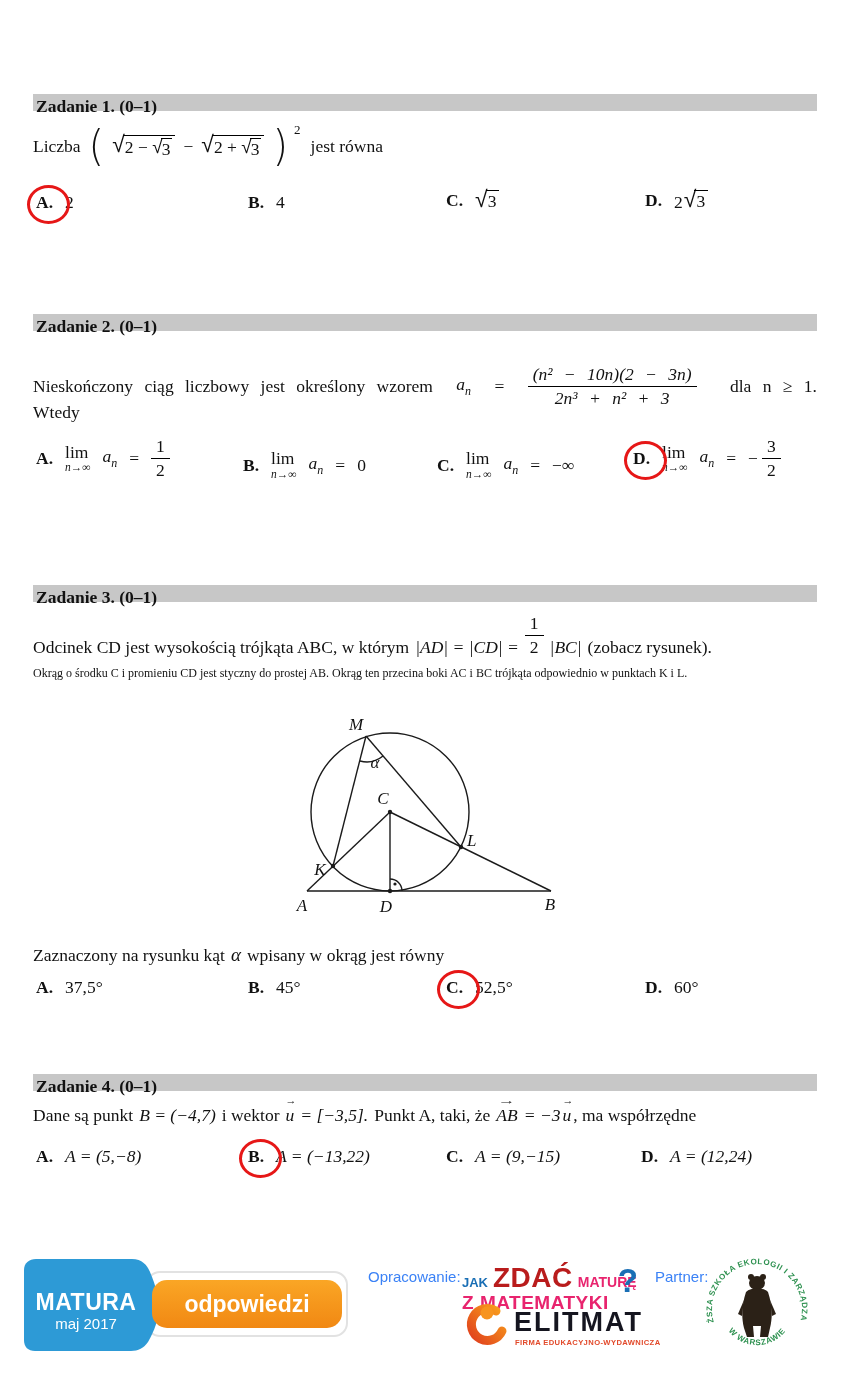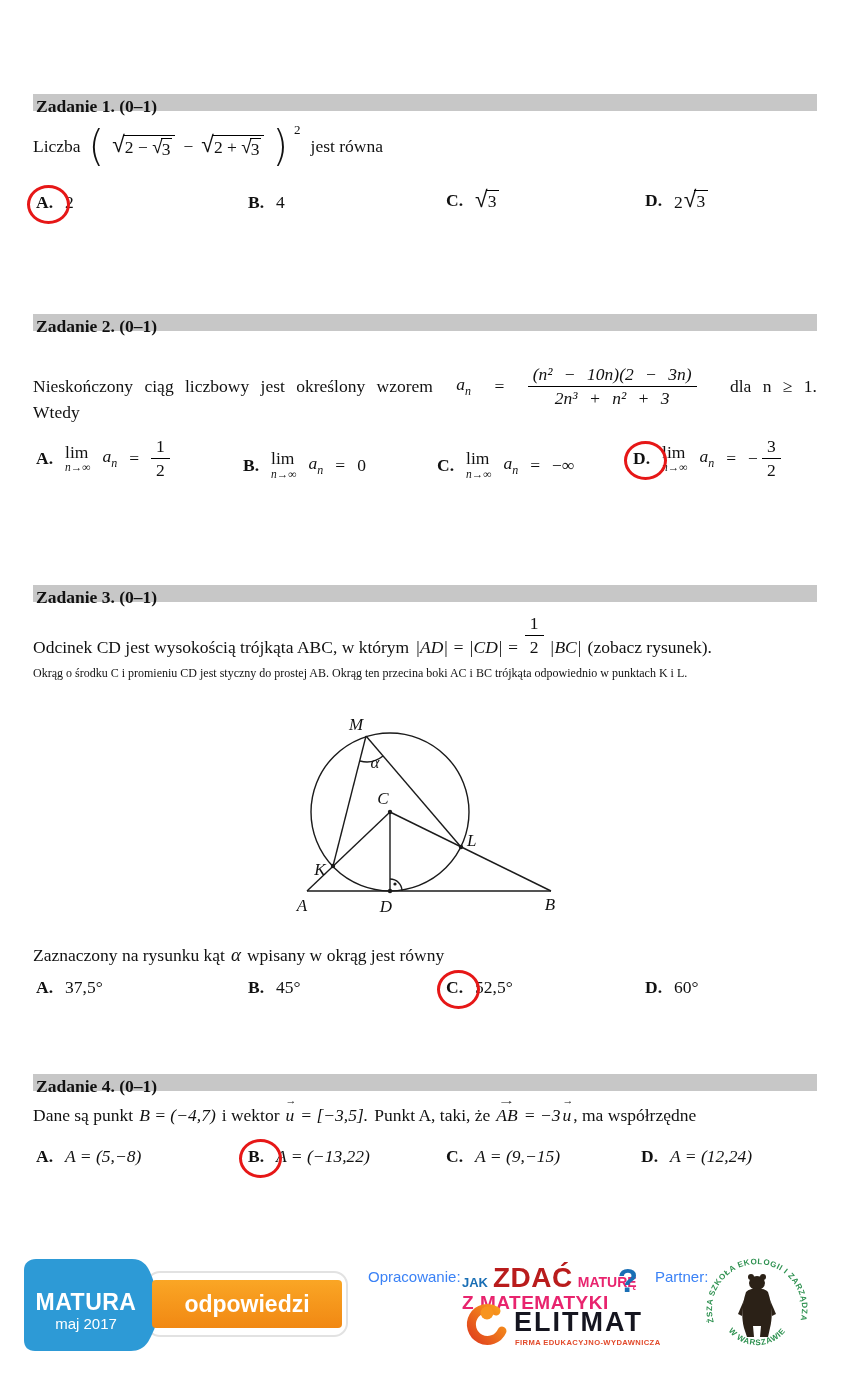--- a/index.html
+++ b/index.html
@@ -37,21 +37,21 @@
   .ital{font-style:italic;}
   .vec{position:relative;font-style:italic;display:inline-block;}
   .vec .arr{position:absolute;top:-11px;left:0;width:100%;text-align:center;font-size:11px;font-style:normal;}
   
   .sans{font-family:"Liberation Sans",sans-serif;}
   .matura-txt{left:30px;top:1289px;width:112px;text-align:center;color:#fff;font-weight:bold;
       font-size:23px;letter-spacing:0.5px;}
   .matura-sub{left:30px;top:1315px;width:112px;text-align:center;color:#fff;font-size:15px;}
   .whitecard{left:146px;top:1271px;width:202px;height:66px;background:#fff;border:2px solid #e2e2e2;
       border-radius:14px;box-sizing:border-box;}
-  .orangebtn{left:152px;top:1280px;width:190px;height:48px;border-radius:4px;
+  .orangebtn{left:152px;top:1280px;width:190px;height:48px;border-radius:15px;
       background:linear-gradient(#faa625,#f18813);color:#fff;font-weight:bold;font-size:23px;
       text-align:center;line-height:48px;cursor:pointer;}
   .small-label{font-size:15px;color:#3b82f6;}
   .logo1{left:462px;top:1262px;width:172px;}
   .logo1 .l1{display:flex;align-items:baseline;gap:5px;}
   .logo1 .jak{color:#1a6fb5;font-weight:bold;font-size:13px;}
   .logo1 .zdac{color:#b91c1c;font-weight:bold;font-size:28px;letter-spacing:0.5px;}
   .logo1 .mat{color:#e8246e;font-weight:bold;font-size:14px;}
   .logo1 .l2{color:#e8246e;font-weight:bold;font-size:19px;margin-top:-2px;letter-spacing:0.5px;}
   .logo1 .qm{position:absolute;right:-4px;top:0px;color:#1a6fb5;font-weight:bold;font-size:33px;}

